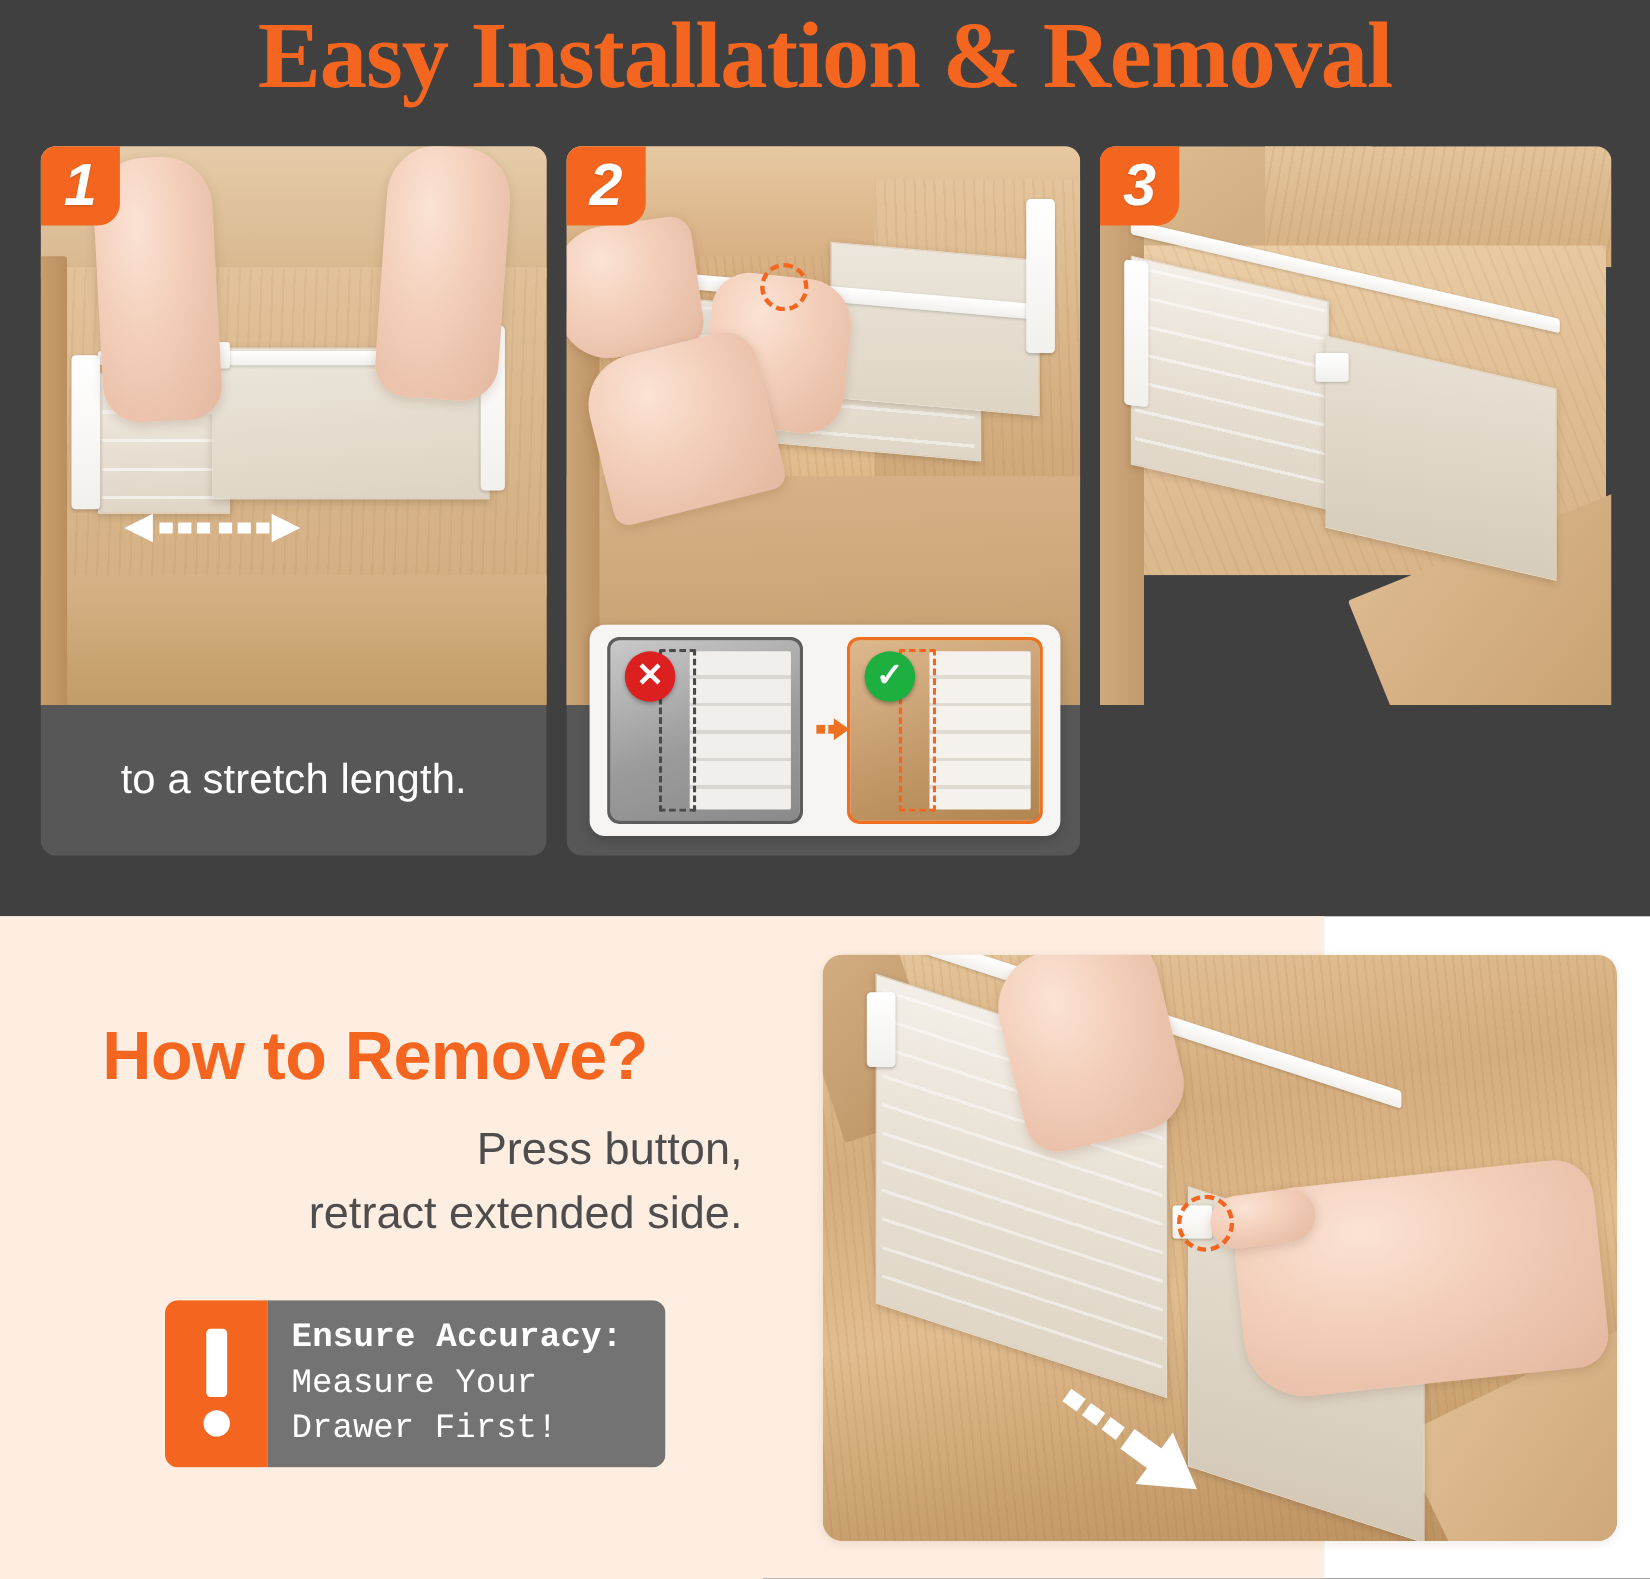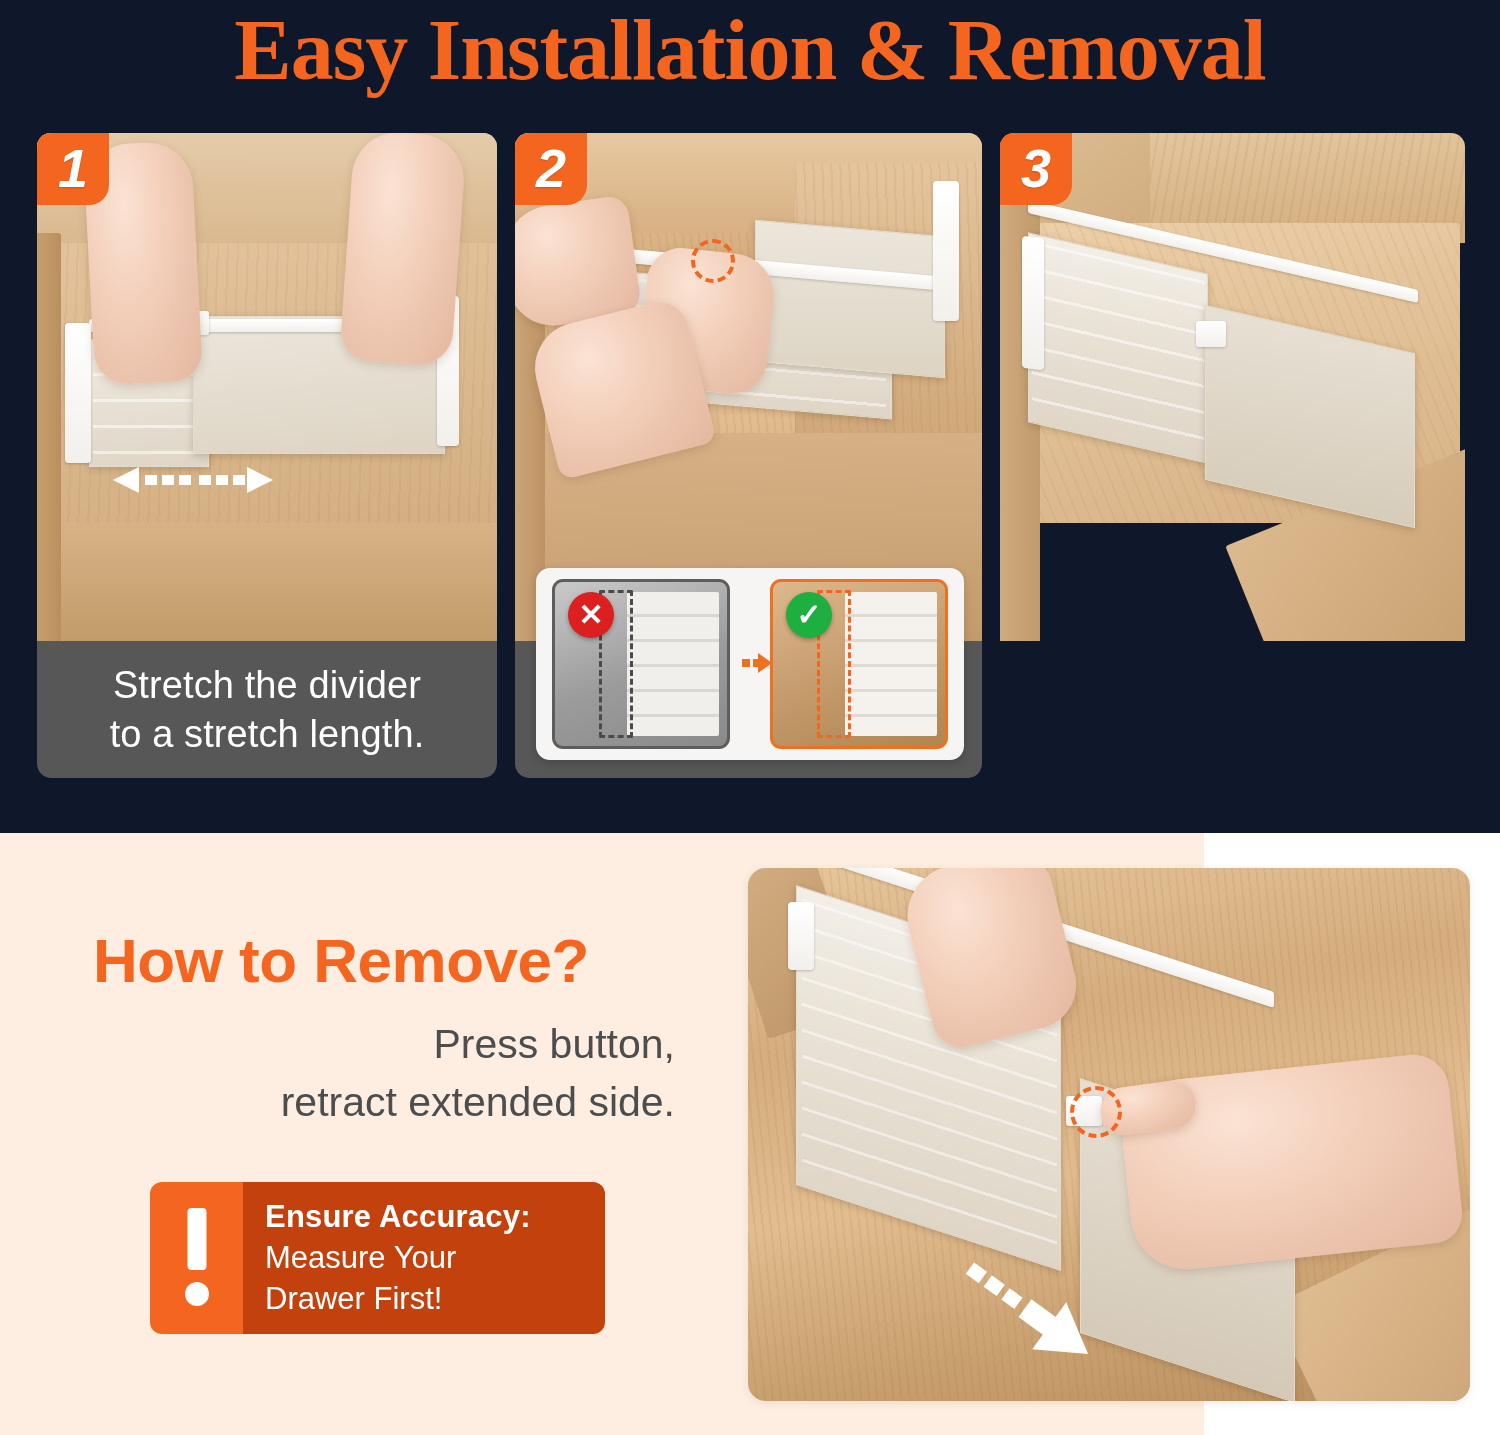--- a/index.html
+++ b/index.html
@@ -8,21 +8,21 @@
     font-family: "Liberation Sans", sans-serif;
     background: #ffffff;
     position: relative;
     overflow: hidden;
   }
 
   
   #top-section {
     position: absolute;
     left: 0; top: 0; width: 1500px; height: 833px;
-    background: #0f172a;
+    background: #404040;
   }
 
   #main-title {
     position: absolute;
     left: 0; top: 2px; width: 1500px;
     text-align: center;
     font-family: "Liberation Serif", "DejaVu Serif", serif;
     font-weight: bold;
     font-size: 86px;
     line-height: 96px;
@@ -267,23 +267,24 @@
   #excl-dot {
     position: absolute;
     left: 50%; top: 100px;
     transform: translateX(-50%);
     width: 24px; height: 24px;
     background: #ffffff;
     border-radius: 50%;
   }
   #warning-text-col {
     flex: 1;
-    background: #c2410c;
+    background: #737373;
     padding: 14px 0 0 22px;
     color: #ffffff;
+    font-family: Liberation Mono, monospace;
   }
   #warn-line1 { font-size: 31px; line-height: 41px; font-weight: bold; letter-spacing: .2px; }
   .warn-line { font-size: 31px; line-height: 41px; font-weight: 400; }
 
   
   #remove-photo {
     position: absolute;
     left: 748px; top: 35px;
     width: 722px; height: 533px;
     border-radius: 18px;
@@ -330,21 +331,20 @@
           <rect x="120" y="12" width="12" height="10" fill="#ffffff"></rect>
           <polygon points="160,17 134,4 134,30" fill="#ffffff"></polygon>
         </svg>
       </div>
     </div>
 
     <div class="num-badge">1</div>
 
     <div class="caption">
       <div>
-        <span>Stretch the divider</span>
         <span>to a stretch length.</span>
       </div>
     </div>
   </div>
 
   <div class="step-panel" id="panel-2">
     <div class="photo wood-b">
       <div class="drawer-box" style="left:-20px;top:-10px;width:520px;height:110px;background:linear-gradient(180deg,#e8cba4,#d8b083);"></div>
       <div class="drawer-box" style="left:280px;top:30px;width:210px;height:280px;background:
             repeating-linear-gradient(88deg, rgba(150,100,50,.09) 0 2px, rgba(0,0,0,0) 2px 9px),

